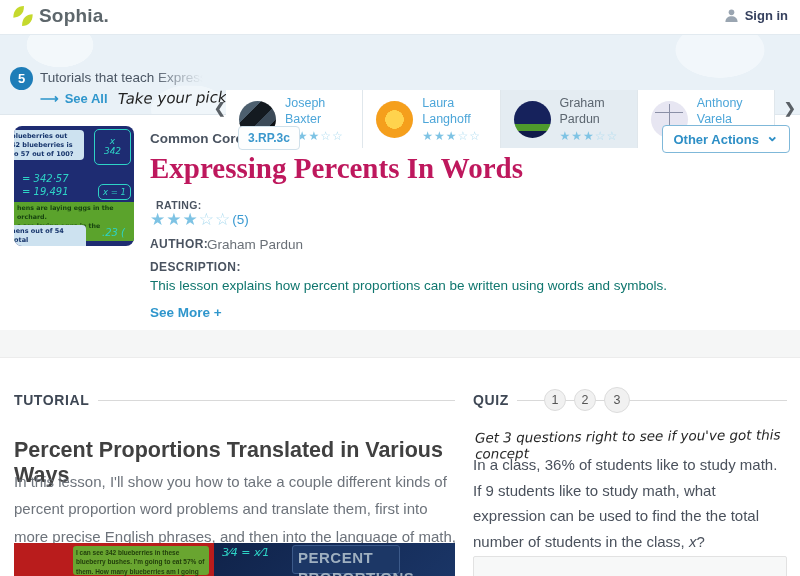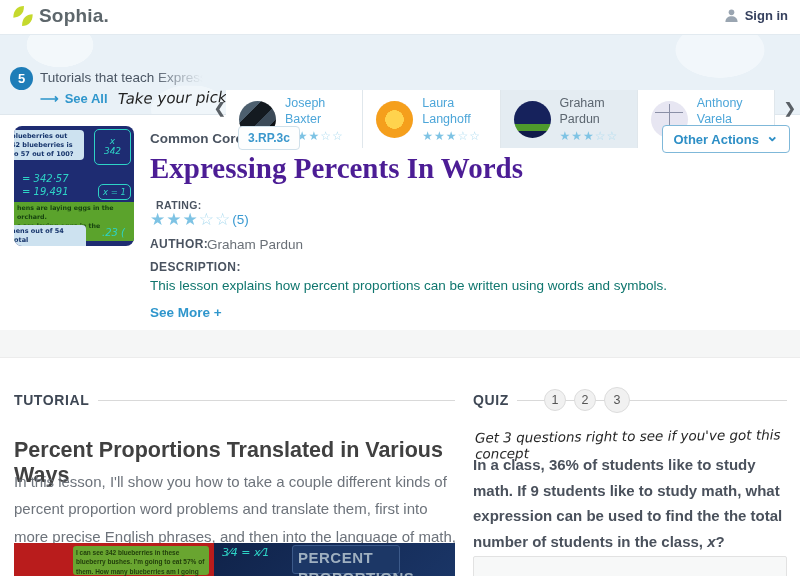--- a/index.html
+++ b/index.html
@@ -53,21 +53,21 @@
   
   .thumb { left:14px; top:126px; width:120px; height:120px; border-radius:8px; background:#1e2c72; overflow:hidden; font-family:"DejaVu Sans", sans-serif; }
   .t-box { position:absolute; background:#cde2f0; color:#16346b; font-size:6.5px; font-weight:bold; line-height:1.35; padding:2px 3px; border-radius:4px; white-space:pre-line; }
   .t-cyan { position:absolute; color:#2ed3c6; font-style:italic; white-space:pre-line; }
   .t-outline { position:absolute; border:1.5px solid #2ed3c6; border-radius:5px; color:#2ed3c6; font-style:italic; display:flex; align-items:center; justify-content:center; text-align:center; }
   .t-green { position:absolute; left:0; width:120px; background:#5ba32c; color:#17430f; font-size:6.3px; font-weight:bold; padding:2px 3px; line-height:1.4; }
 
   .cc-label { left:150px; top:131px; font-size:13.5px; font-weight:bold; color:#4a5360; }
   .cc-badge { left:238px; top:126px; padding:4px 9px; border:1px solid #cfe0ea; border-radius:4px; background:#fdfefe; color:#3a97cc; font-size:12px; font-weight:bold; cursor:pointer; }
   .other-actions { left:662px; top:125px; width:128px; height:28px; border:1px solid #7fb8d9; border-radius:4px; background:#fff; color:#2e8fc6; font-size:13px; font-weight:bold; display:flex; align-items:center; justify-content:center; gap:7px; cursor:pointer; }
-  .page-title { left:150px; top:152px; font-family:"Liberation Serif", serif; font-size:29px; color:#4c1d95; }
+  .page-title { left:150px; top:152px; font-family:"Liberation Serif", serif; font-size:29px; color:#be185d; }
   .mini-label { font-size:10.5px; font-weight:bold; color:#4a5360; letter-spacing:0.4px; }
   .rating-row { left:150px; top:211px; display:flex; align-items:center; }
   .stars-lg { font-size:17px; letter-spacing:1px; line-height:1; }
   .rating-count { color:#3a9ad2; font-size:13.5px; margin-left:1px; cursor:pointer; }
   .author-name { left:207px; top:237px; font-size:13.5px; color:#6a7077; }
   .desc-text { left:150px; top:276px; width:560px; font-size:13.5px; color:#0f766e; line-height:1.5; }
   .see-more { left:150px; top:305px; font-size:13.5px; font-weight:bold; color:#2f96cc; cursor:pointer; }
 
   .gray-band { left:0; top:330px; width:800px; height:28px; background:#f5f6f6; border-bottom:1px solid #ececec; }
 
@@ -79,21 +79,21 @@
   .video { left:14px; top:543px; width:441px; height:46px; background:#b91c1c; overflow:hidden; cursor:pointer; }
   .v-frame { position:absolute; left:200px; top:0; width:241px; height:33px; background:linear-gradient(135deg,#10234a,#1a3566); }
   .v-green { position:absolute; left:59px; top:3px; width:136px; height:29px; background:#69a530; border-radius:3px; color:#223f0c; font-size:6.5px; font-weight:bold; line-height:1.45; padding:2px 3px; }
   .v-math { position:absolute; left:208px; top:3px; color:#2ed3c6; font-style:italic; font-size:11px; font-family:"DejaVu Sans", sans-serif; }
   .v-title { position:absolute; left:278px; top:2px; width:108px; height:29px; border:1px solid #3c5a8a; border-radius:3px; background:#1c3766; color:#9fb0c0; font-size:15px; font-weight:bold; letter-spacing:0.5px; padding:2px 5px; line-height:1.35; }
 
   .quiz-steps { left:544px; top:387px; display:flex; align-items:center; gap:8px; }
   .step-circle { width:22px; height:22px; border-radius:50%; background:#f1f1f1; border:1px solid #dcdcdc; color:#555; font-size:12.5px; display:flex; align-items:center; justify-content:center; cursor:pointer; }
   .step-circle.big { width:26px; height:26px; }
   .quiz-tagline { left:475px; top:428px; width:315px; font-family:"DejaVu Sans", sans-serif; font-style:italic; font-size:13.5px; color:#262626; transform:rotate(-0.6deg); }
-  .quiz-question { left:473px; top:452px; width:315px; font-size:15px; font-weight:bold; color:#4a515c; line-height:1.7; }
+  .quiz-question { left:473px; top:452px; width:315px; font-size:15px; font-weight:normal; color:#4a515c; line-height:1.7; }
   .answer-box { left:473px; top:556px; width:314px; height:40px; background:#f7f8f8; border:1px solid #e2e2e2; border-radius:2px; cursor:pointer; }
 </style>
 </head>
 <body>
 
 <div class="canvas">
 
   <div class="abs header">
     <div class="abs logo">
       <span style="display:inline-flex;">

